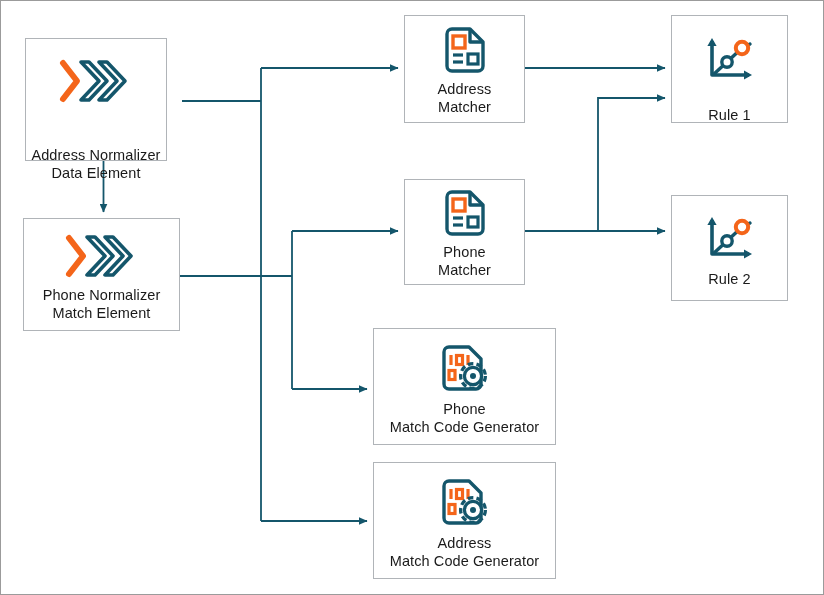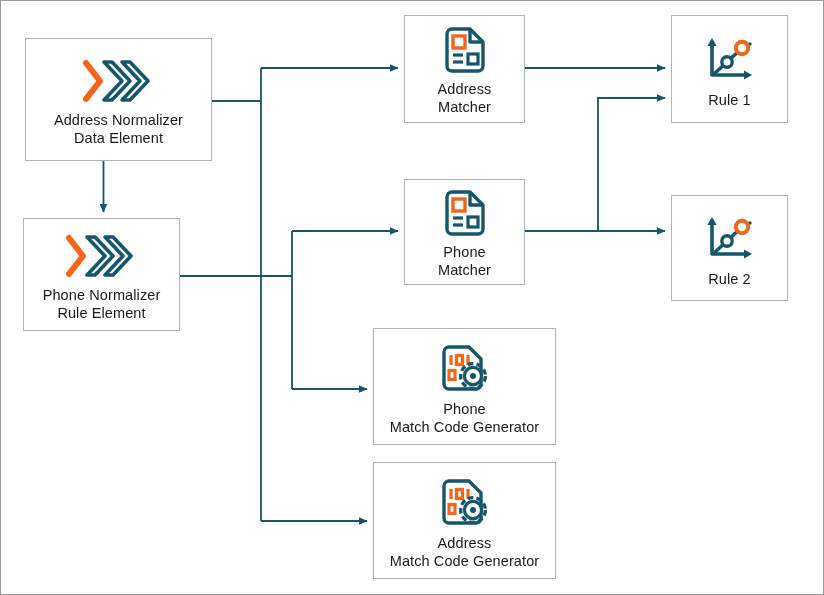--- a/index.html
+++ b/index.html
@@ -70,42 +70,42 @@
         <path d="M 179 275 L 291 275" stroke="#14566b"></path>
         <path d="M 291 230 L 291 388" stroke="#14566b"></path>
         <path d="M 291 230 L 397 230" stroke="#14566b" marker-end="url(#arrowhead)"></path>
         <path d="M 291 388 L 366 388" stroke="#14566b" marker-end="url(#arrowhead)"></path>
         <path d="M 524 67 L 664 67" stroke="#14566b" marker-end="url(#arrowhead)"></path>
         <path d="M 524 230 L 597 230 L 597 97 L 664 97" stroke="#14566b" marker-end="url(#arrowhead)"></path>
         <path d="M 524 230 L 664 230" stroke="#14566b" marker-end="url(#arrowhead)"></path>
       </g>
   </svg>
 
-  <div class="node" style="left: 24px; top: 37px; width: 187px; height: 123px; border-color: rgb(176, 180, 184);">
+  <div class="node" style="left: 24px; top: 37px; width: 142px; height: 123px; border-color: rgb(176, 180, 184); gap: 35px;">
     <span class="icon-wrap" style="margin-top: 17.5px;">
       <svg width="78" height="48" viewBox="0 0 78 48" xmlns="http://www.w3.org/2000/svg">
         <path d="M 6 6 L 20 24 L 6 42" fill="none" stroke="#f4651a" stroke-width="6" stroke-linecap="round" stroke-linejoin="round"></path>
         <path d="M 24 5 L 42 24 L 24 43 L 32 43 L 50 24 L 32 5 Z" fill="#ffffff" stroke="#14566b" stroke-width="3.6" stroke-linejoin="round"></path>
         <path d="M 42 5 L 60 24 L 42 43 L 50 43 L 68 24 L 50 5 Z" fill="#ffffff" stroke="#14566b" stroke-width="3.6" stroke-linejoin="round"></path>
       </svg>
     </span>
     <span class="label" style="margin-top: 6px;">Address Normalizer
 Data Element</span>
   </div>
 
   <div class="node" style="left: 22px; top: 217px; width: 157px; height: 113px; border-color: rgb(176, 180, 184);">
     <span class="icon-wrap" style="margin-top: 12.5px;">
       <svg width="78" height="48" viewBox="0 0 78 48" xmlns="http://www.w3.org/2000/svg">
         <path d="M 6 6 L 20 24 L 6 42" fill="none" stroke="#f4651a" stroke-width="6" stroke-linecap="round" stroke-linejoin="round"></path>
         <path d="M 24 5 L 42 24 L 24 43 L 32 43 L 50 24 L 32 5 Z" fill="#ffffff" stroke="#14566b" stroke-width="3.6" stroke-linejoin="round"></path>
         <path d="M 42 5 L 60 24 L 42 43 L 50 43 L 68 24 L 50 5 Z" fill="#ffffff" stroke="#14566b" stroke-width="3.6" stroke-linejoin="round"></path>
       </svg>
     </span>
     <span class="label" style="margin-top: 6px;">Phone Normalizer
-Rule Element</span>
+Match Element</span>
   </div>
 
   <div class="node" style="left: 403px; top: 14px; width: 121px; height: 108px; border-color: rgb(176, 180, 184);">
     <span class="icon-wrap" style="margin-top: 10px;">
       <svg width="46" height="48" viewBox="0 0 46 48" xmlns="http://www.w3.org/2000/svg">
         <path d="M 5 8 A 5 5 0 0 1 10 3 L 28 3 L 41 16 L 41 40 A 5 5 0 0 1 36 45 L 10 45 A 5 5 0 0 1 5 40 Z" fill="#ffffff" stroke="#14566b" stroke-width="3.4" stroke-linejoin="round"></path>
         <path d="M 28 3 L 28 16 L 41 16" fill="none" stroke="#14566b" stroke-width="3.4" stroke-linejoin="round"></path>
         <rect x="11" y="10" width="12" height="12" fill="#ffffff" stroke="#f4651a" stroke-width="3.4"></rect>
         <rect x="26" y="28" width="10" height="10" fill="#ffffff" stroke="#14566b" stroke-width="3.2"></rect>
         <line x1="11" y1="29" x2="21" y2="29" stroke="#14566b" stroke-width="3.2"></line>
@@ -173,21 +173,21 @@
     <span class="icon-wrap" style="margin-top: 19px;">
       <svg width="56" height="50" viewBox="0 0 56 50" xmlns="http://www.w3.org/2000/svg">
         <path d="M 10 6 L 10 40 L 47 40" fill="none" stroke="#14566b" stroke-width="3.6" stroke-linejoin="round"></path>
         <path d="M 10 3 L 14.6 11 L 5.4 11 Z" fill="#14566b"></path>
         <path d="M 50 40 L 42 44.6 L 42 35.4 Z" fill="#14566b"></path>
         <path d="M 12 39 L 25 27 L 39 14 L 48 9" fill="none" stroke="#14566b" stroke-width="3.4" stroke-linecap="round"></path>
         <circle cx="25" cy="27" r="5.2" fill="#ffffff" stroke="#14566b" stroke-width="3.4"></circle>
         <circle cx="40" cy="13" r="6.2" fill="#ffffff" stroke="#f4651a" stroke-width="4"></circle>
       </svg>
     </span>
-    <span class="label" style="margin-top: 6px;">Rule 1</span>
+    <span class="label" style="margin-top: 21px;">Rule 1</span>
   </div>
 
   <div class="node" style="left: 670px; top: 178px; width: 117px; height: 106px; border-color: rgb(176, 180, 184); margin-top: 16px;">
     <span class="icon-wrap" style="margin-top: 18px;">
       <svg width="56" height="50" viewBox="0 0 56 50" xmlns="http://www.w3.org/2000/svg">
         <path d="M 10 6 L 10 40 L 47 40" fill="none" stroke="#14566b" stroke-width="3.6" stroke-linejoin="round"></path>
         <path d="M 10 3 L 14.6 11 L 5.4 11 Z" fill="#14566b"></path>
         <path d="M 50 40 L 42 44.6 L 42 35.4 Z" fill="#14566b"></path>
         <path d="M 12 39 L 25 27 L 39 14 L 48 9" fill="none" stroke="#14566b" stroke-width="3.4" stroke-linecap="round"></path>
         <circle cx="25" cy="27" r="5.2" fill="#ffffff" stroke="#14566b" stroke-width="3.4"></circle>

